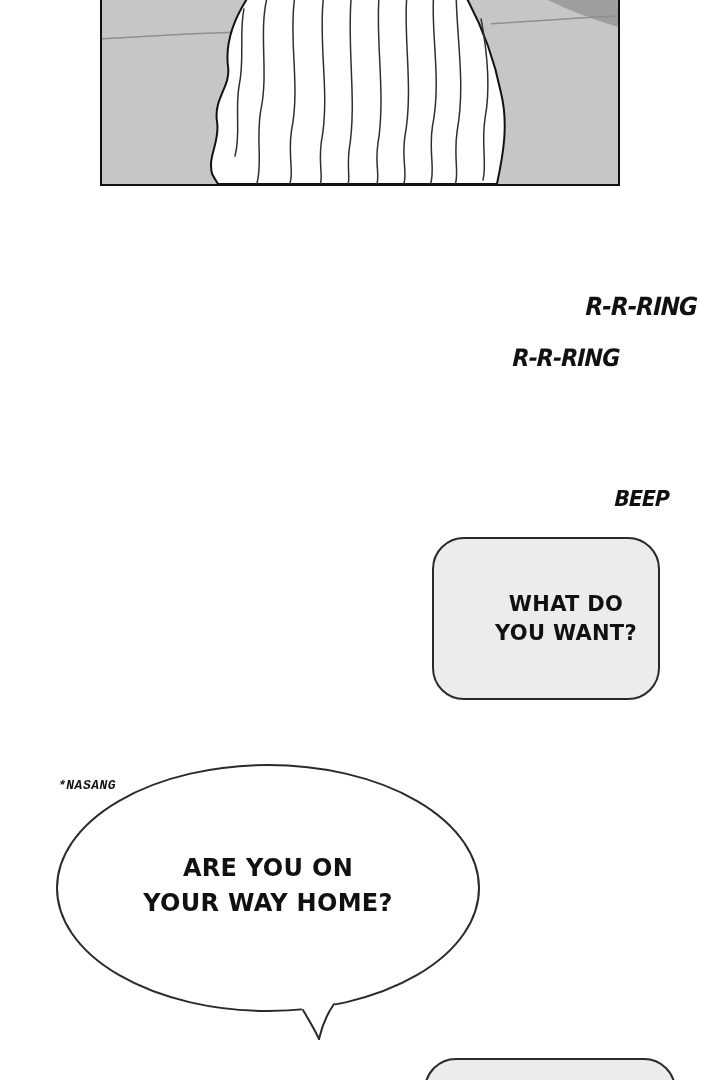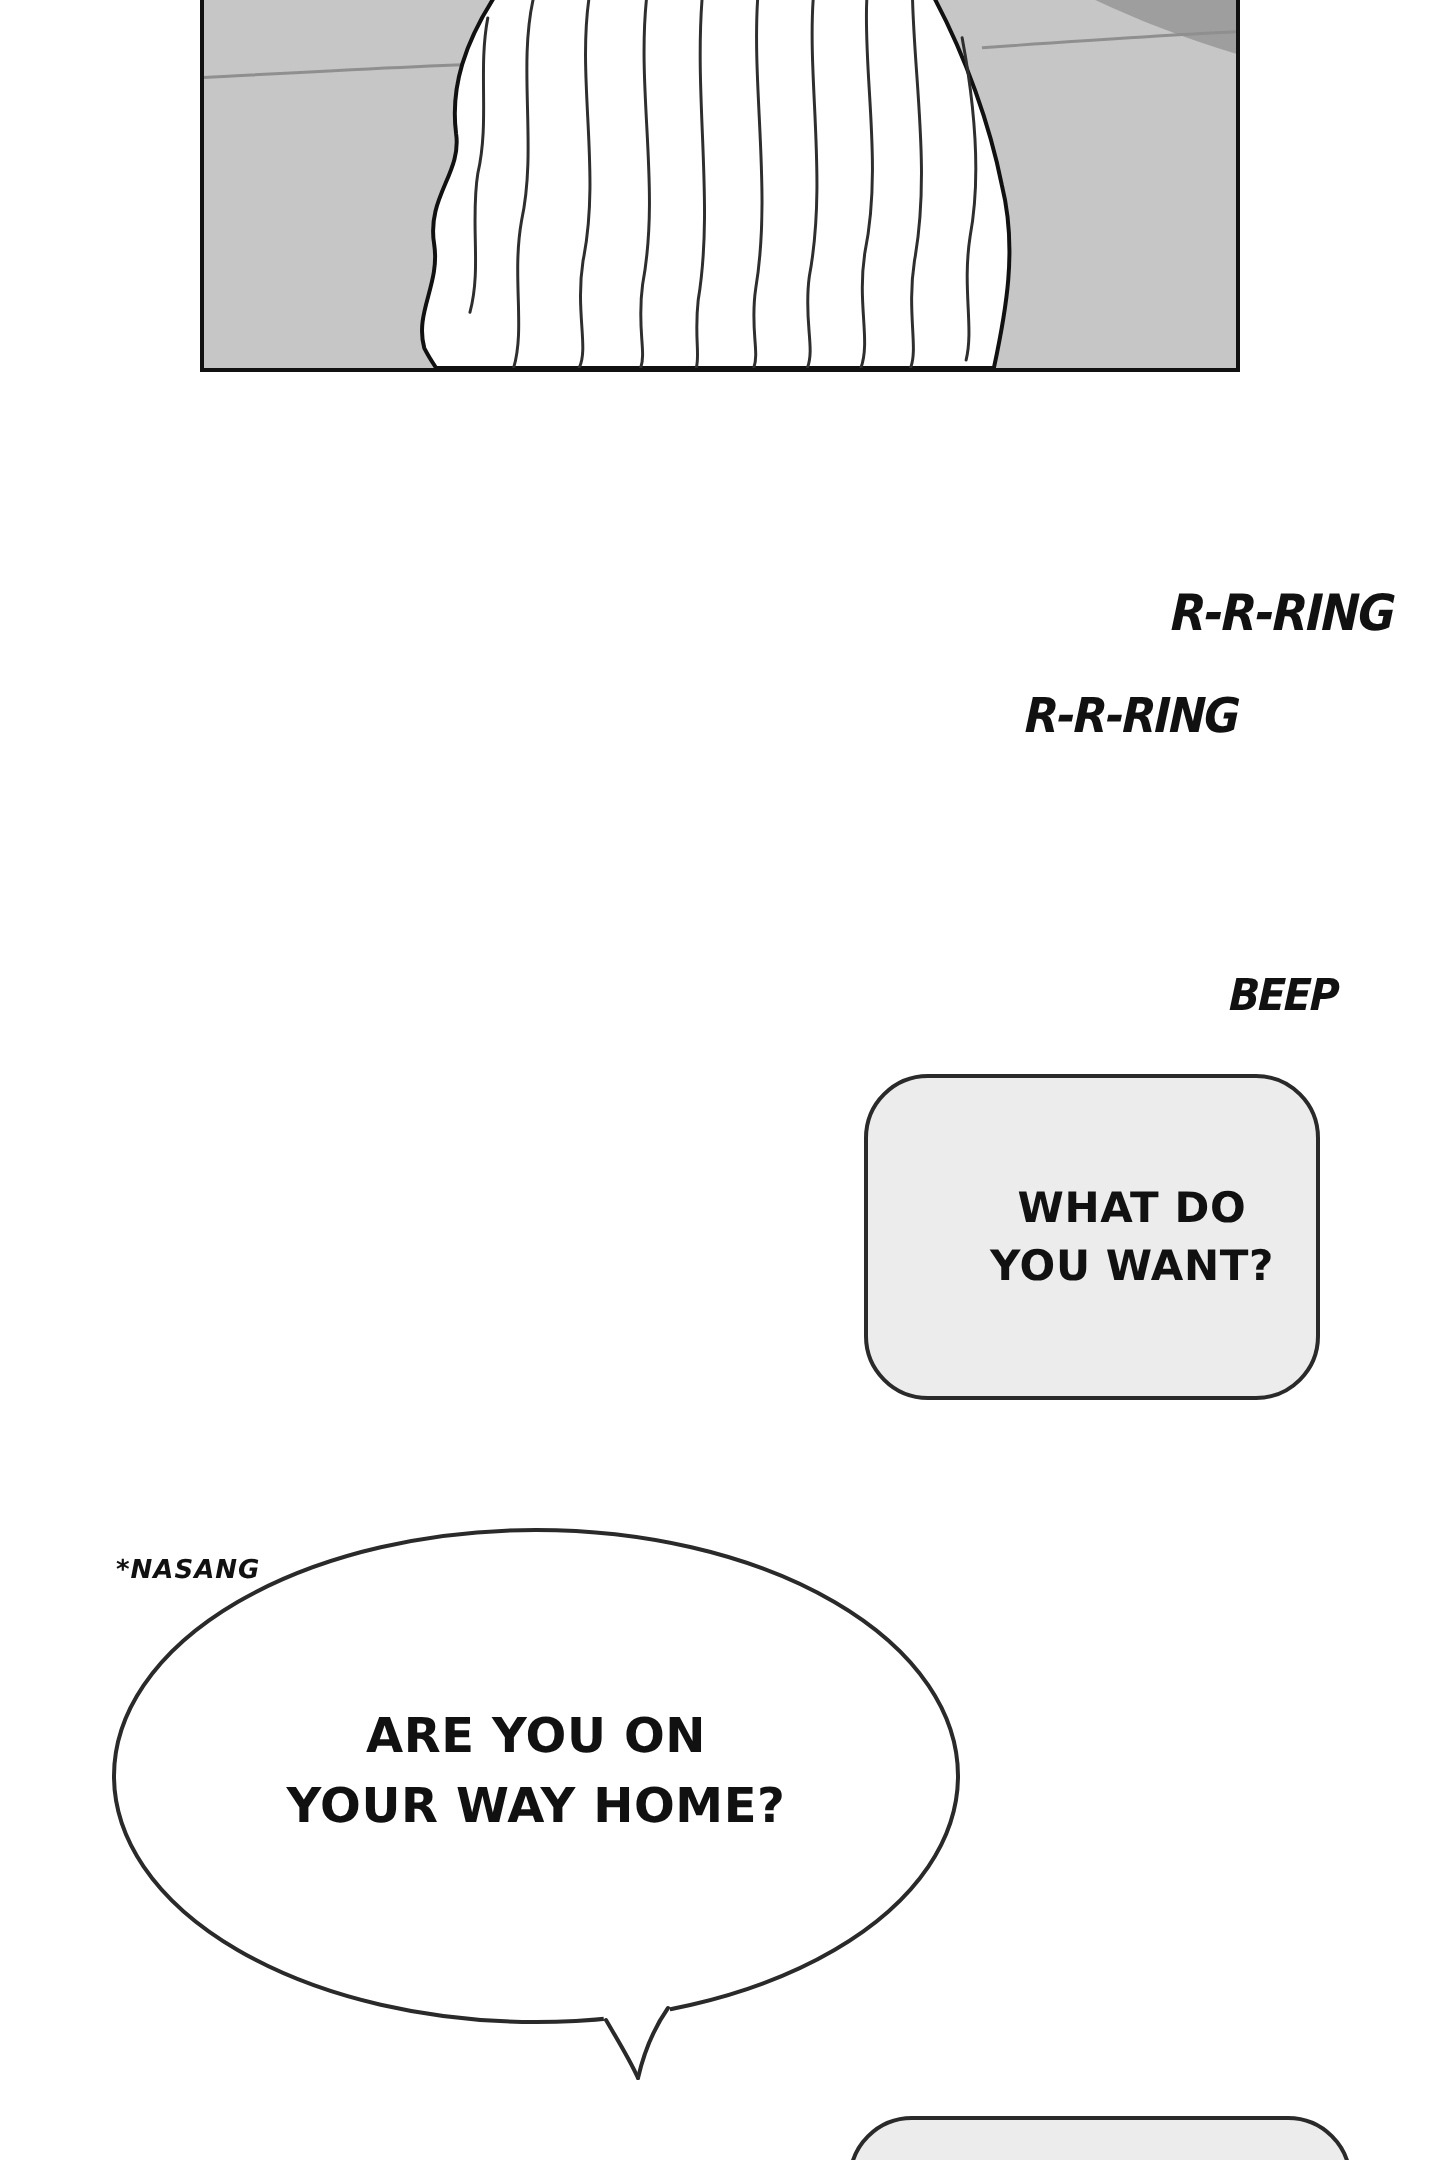--- a/index.html
+++ b/index.html
@@ -59,20 +59,21 @@
   .bubble-erase { stroke:#ffffff; stroke-width:9; fill:none; stroke-linecap:butt; }
   .bubble-tail-side { fill:none; stroke:var(--ink-soft,#2a2a2a); stroke-width:2; stroke-linecap:round; }
   .speech-text {
     position:absolute; left:118px; top:851px; width:300px;
     font-size:24px; line-height:1.45;
   }
   .speech-label {
     position:absolute; left:58px; top:778px;
     font-size:13px; font-weight:bold; font-style:italic; letter-spacing:.5px;
     color:var(--ink,#111111);
+    font-family:Liberation Mono, monospace;
   }
 
   
   .bottom-bubble {
     position:absolute; left:424px; top:1058px; width:252px; height:90px;
     background:var(--bubble-fill,#ececec);
     border:2px solid var(--ink-soft,#2a2a2a);
     border-radius:32px;
   }
 </style>

